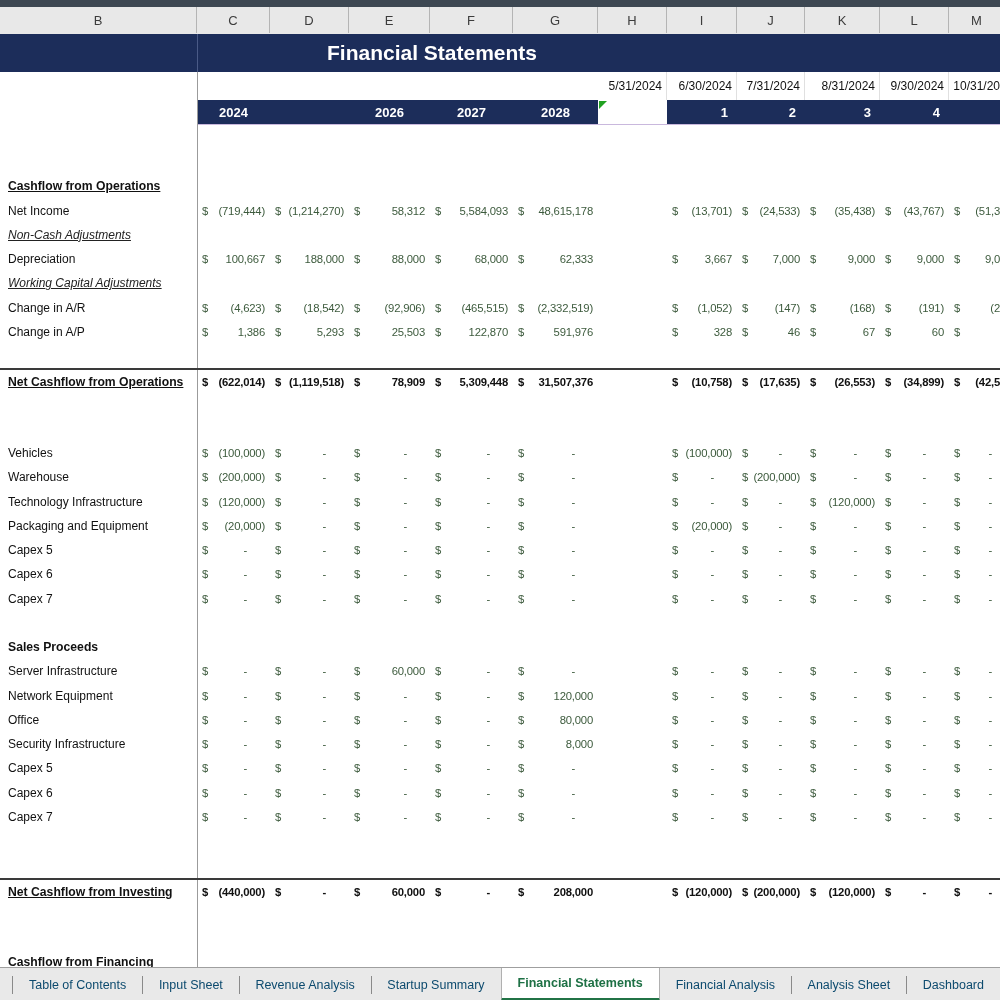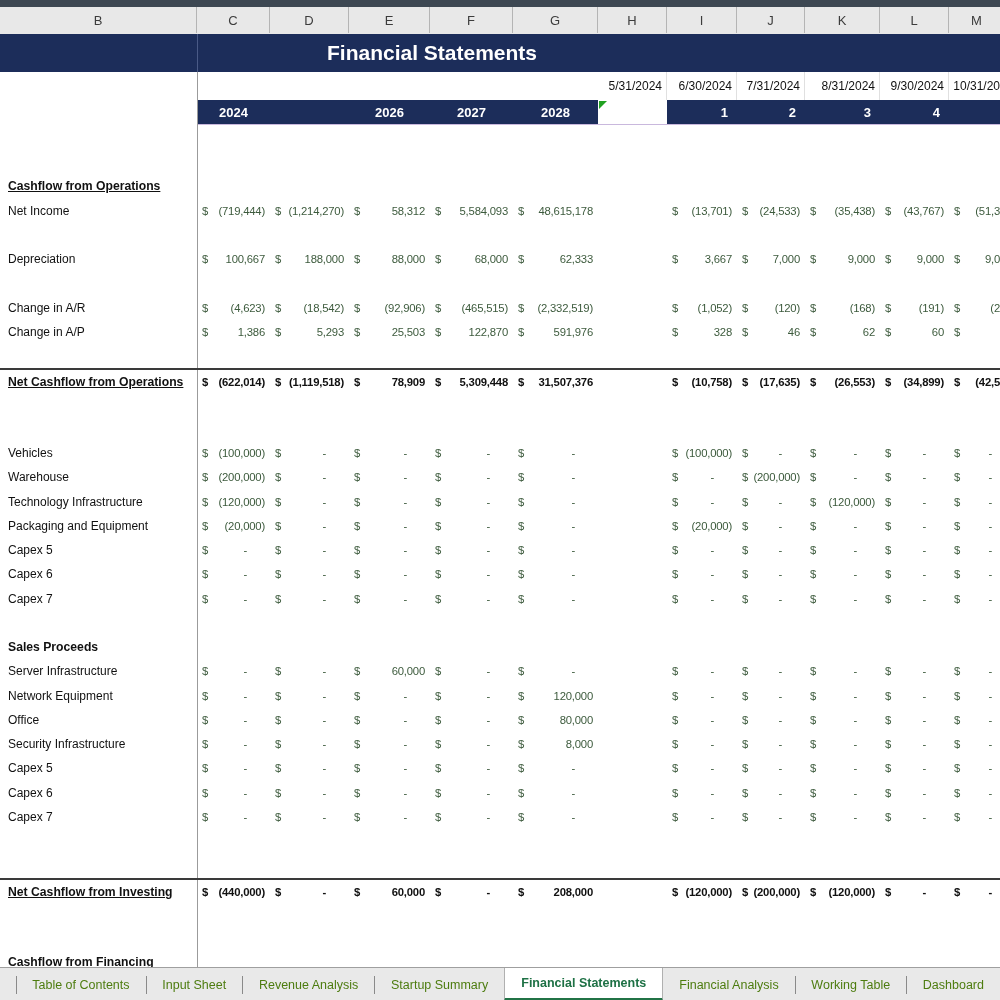--- a/index.html
+++ b/index.html
@@ -57,21 +57,21 @@
         font-size:11.3px;color:#3c5a3c;white-space:nowrap;letter-spacing:-0.2px;}
   .cell .val{text-align:right;}
   .cell.dashA .val{padding-right:18px;}
   .cell.dashM .val{padding-right:8px;}
   .row.total .cell{color:#111;font-weight:bold;}
 
   
   .tabbar{position:absolute;left:0;top:967px;width:1000px;height:33px;background:#e9e9e9;
           border-top:1px solid #9f9f9f;display:flex;align-items:stretch;z-index:5;}
   .tab-spacer{width:22px;}
-  .tab{display:flex;align-items:center;padding:0 16px;font-size:12.5px;color:#4d7c0f;
+  .tab{display:flex;align-items:center;padding:0 16px;font-size:12.5px;color:#0c4a6e;
        cursor:default;white-space:nowrap;}
   .tab-div{width:1px;height:18px;background:#8a8a8a;align-self:center;}
   .tab.active{background:#fff;color:#1e7145;font-weight:bold;
               border-left:1px solid #b0b0b0;border-right:1px solid #b0b0b0;
               border-bottom:3px solid #217346;box-sizing:border-box;}
 </style>
 </head>
 <body>
 
 <div id="screen">
@@ -166,20 +166,23 @@
         </div>
         <div class="cell" style="left: 880px; width: 69px;">
           <span>$</span>
           <span class="val">(43,767)</span>
         </div>
         <div class="cell" style="left: 949px; width: 56px;">
           <span>$</span>
           <span class="val">(51,3</span>
         </div>
       </div>
+      <div class="row" style="top: 72.75px;">
+        <div class="rlabel italic">Non-Cash Adjustments</div>
+      </div>
       <div class="row" style="top: 97px;">
         <div class="rlabel">Depreciation</div>
         <div class="cell" style="left: 197px; width: 73px;">
           <span>$</span>
           <span class="val">100,667</span>
         </div>
         <div class="cell" style="left: 270px; width: 79px;">
           <span>$</span>
           <span class="val">188,000</span>
         </div>
@@ -209,20 +212,23 @@
         </div>
         <div class="cell" style="left: 880px; width: 69px;">
           <span>$</span>
           <span class="val">9,000</span>
         </div>
         <div class="cell" style="left: 949px; width: 56px;">
           <span>$</span>
           <span class="val">9,0</span>
         </div>
       </div>
+      <div class="row" style="top: 121.25px;">
+        <div class="rlabel italic">Working Capital Adjustments</div>
+      </div>
       <div class="row" style="top: 145.5px;">
         <div class="rlabel">Change in A/R</div>
         <div class="cell" style="left: 197px; width: 73px;">
           <span>$</span>
           <span class="val">(4,623)</span>
         </div>
         <div class="cell" style="left: 270px; width: 79px;">
           <span>$</span>
           <span class="val">(18,542)</span>
         </div>
@@ -237,21 +243,21 @@
         <div class="cell" style="left: 513px; width: 85px;">
           <span>$</span>
           <span class="val">(2,332,519)</span>
         </div>
         <div class="cell" style="left: 667px; width: 70px;">
           <span>$</span>
           <span class="val">(1,052)</span>
         </div>
         <div class="cell" style="left: 737px; width: 68px;">
           <span>$</span>
-          <span class="val">(120)</span>
+          <span class="val">(147)</span>
         </div>
         <div class="cell" style="left: 805px; width: 75px;">
           <span>$</span>
           <span class="val">(168)</span>
         </div>
         <div class="cell" style="left: 880px; width: 69px;">
           <span>$</span>
           <span class="val">(191)</span>
         </div>
         <div class="cell" style="left: 949px; width: 56px;">
@@ -284,21 +290,21 @@
         <div class="cell" style="left: 667px; width: 70px;">
           <span>$</span>
           <span class="val">328</span>
         </div>
         <div class="cell" style="left: 737px; width: 68px;">
           <span>$</span>
           <span class="val">46</span>
         </div>
         <div class="cell" style="left: 805px; width: 75px;">
           <span>$</span>
-          <span class="val">62</span>
+          <span class="val">67</span>
         </div>
         <div class="cell" style="left: 880px; width: 69px;">
           <span>$</span>
           <span class="val">60</span>
         </div>
         <div class="cell" style="left: 949px; width: 56px;">
           <span>$</span>
           <span class="val"> </span>
         </div>
       </div>
@@ -1011,17 +1017,17 @@
       <div class="tab">Table of Contents</div>
       <div class="tab-div"></div>
       <div class="tab">Input Sheet</div>
       <div class="tab-div"></div>
       <div class="tab">Revenue Analysis</div>
       <div class="tab-div"></div>
       <div class="tab">Startup Summary</div>
       <div class="tab active">Financial Statements</div>
       <div class="tab">Financial Analysis</div>
       <div class="tab-div"></div>
-      <div class="tab">Working Table</div>
+      <div class="tab">Analysis Sheet</div>
       <div class="tab-div"></div>
       <div class="tab">Dashboard</div>
     </div>
 </div>
 
 </body></html>

